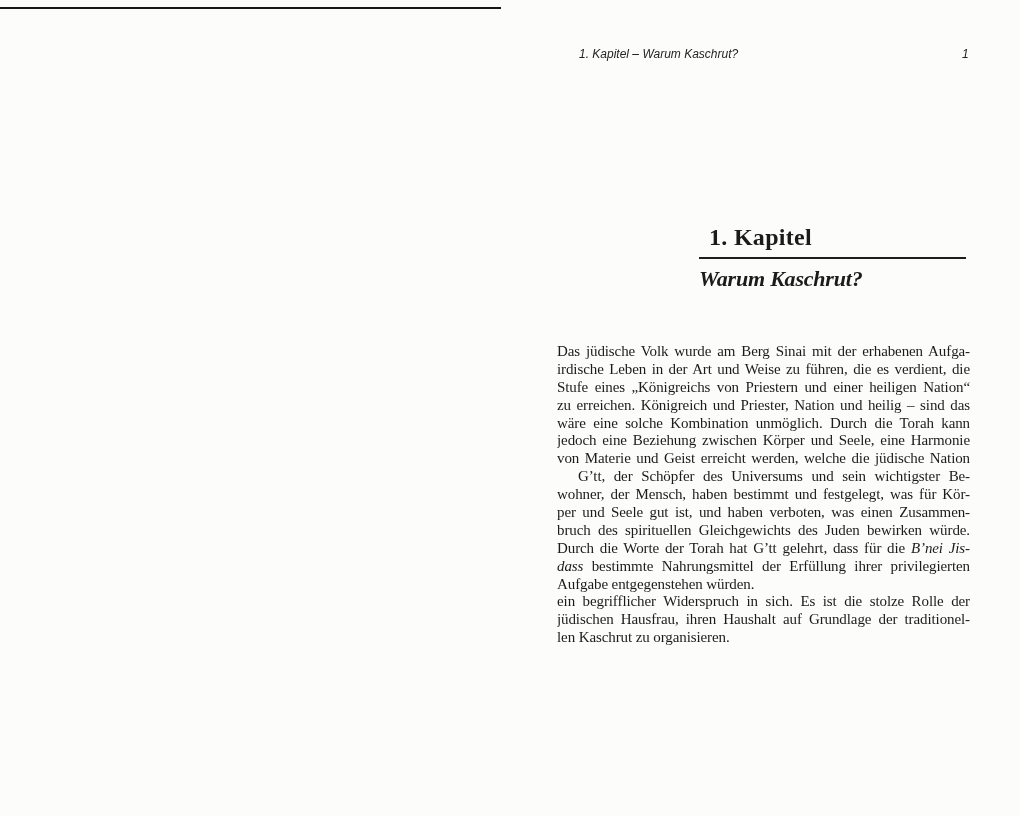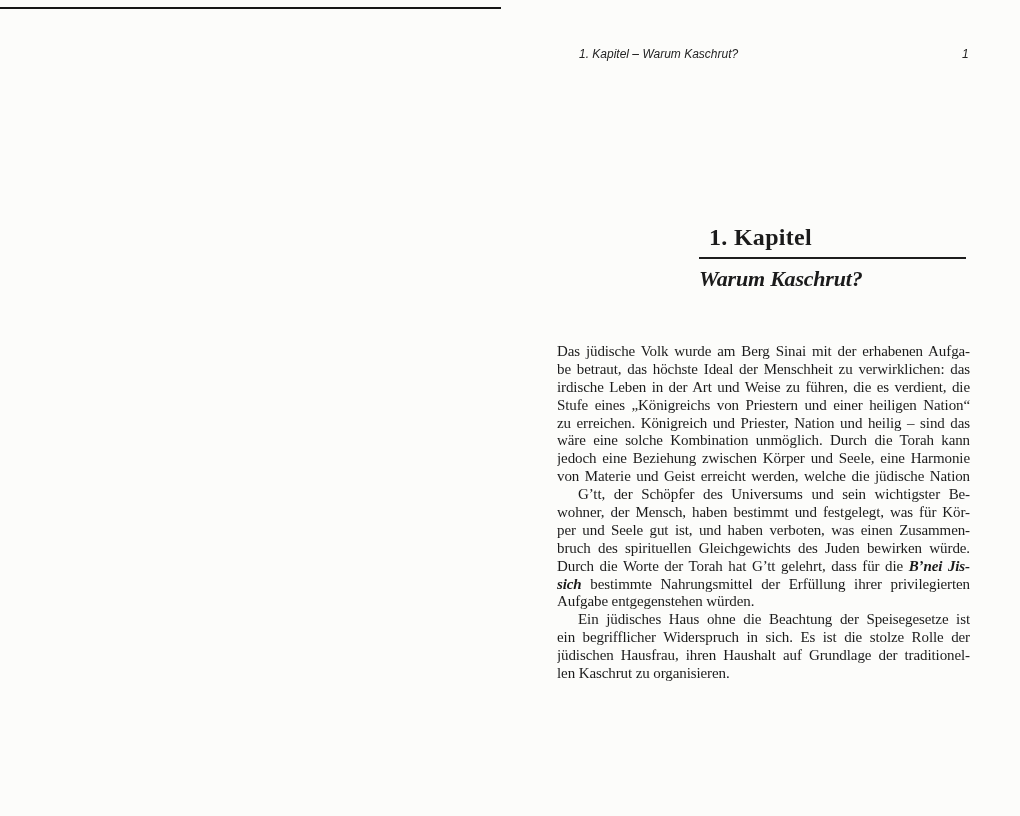--- a/index.html
+++ b/index.html
@@ -90,21 +90,20 @@
     overflow: hidden;
   }
   .body-text .line.last {
     text-align-last: left;
   }
   .body-text .line.indent {
     padding-left: 21px;
   }
   .body-text .em {
     font-style: italic;
-    font-weight: bold;
   }
 </style>
 </head>
 <body>
 
 <div class="canvas">
 
   <div class="scan-edge-line"></div>
 
   <div class="running-header">1. Kapitel – Warum Kaschrut?</div>
@@ -112,33 +111,31 @@
   <div class="page-number">1</div>
 
   <div class="chapter-title">1. Kapitel</div>
 
   <div class="title-rule"></div>
 
   <div class="chapter-subtitle">Warum Kaschrut?</div>
 
   <div class="body-text">
       <div class="line"><span>Das jüdische Volk wurde am Berg Sinai mit der erhabenen Aufga-</span></div>
-      <div class="line"><span>be betraut, das höchste Ideal der Menschheit zu verwirklichen: das</span></div>
       <div class="line"><span>irdische Leben in der Art und Weise zu führen, die es verdient, die</span></div>
       <div class="line"><span>Stufe eines „Königreichs von Priestern und einer heiligen Nation“</span></div>
       <div class="line"><span>zu erreichen. Königreich und Priester, Nation und heilig – sind das</span></div>
       <div class="line"><span>wäre eine solche Kombination unmöglich. Durch die Torah kann</span></div>
       <div class="line"><span>jedoch eine Beziehung zwischen Körper und Seele, eine Harmonie</span></div>
       <div class="line"><span>von Materie und Geist erreicht werden, welche die jüdische Nation</span></div>
       <div class="line indent"><span>G’tt, der Schöpfer des Universums und sein wichtigster Be-</span></div>
       <div class="line"><span>wohner, der Mensch, haben bestimmt und festgelegt, was für Kör-</span></div>
       <div class="line"><span>per und Seele gut ist, und haben verboten, was einen Zusammen-</span></div>
       <div class="line"><span>bruch des spirituellen Gleichgewichts des Juden bewirken würde.</span></div>
       <div class="line"><span>Durch die Worte der Torah hat G’tt gelehrt, dass für die </span><span class="em">B’nei Jis-</span></div>
-      <div class="line"><span class="em">sich</span><span> bestimmte Nahrungsmittel der Erfüllung ihrer privilegierten</span></div>
+      <div class="line"><span class="em">dass</span><span> bestimmte Nahrungsmittel der Erfüllung ihrer privilegierten</span></div>
       <div class="line last"><span>Aufgabe entgegenstehen würden.</span></div>
-      <div class="line indent"><span>Ein jüdisches Haus ohne die Beachtung der Speisegesetze ist</span></div>
       <div class="line"><span>ein begrifflicher Widerspruch in sich. Es ist die stolze Rolle der</span></div>
       <div class="line"><span>jüdischen Hausfrau, ihren Haushalt auf Grundlage der traditionel-</span></div>
       <div class="line last"><span>len Kaschrut zu organisieren.</span></div>
     </div>
 
 </div>
 
 </body></html>

